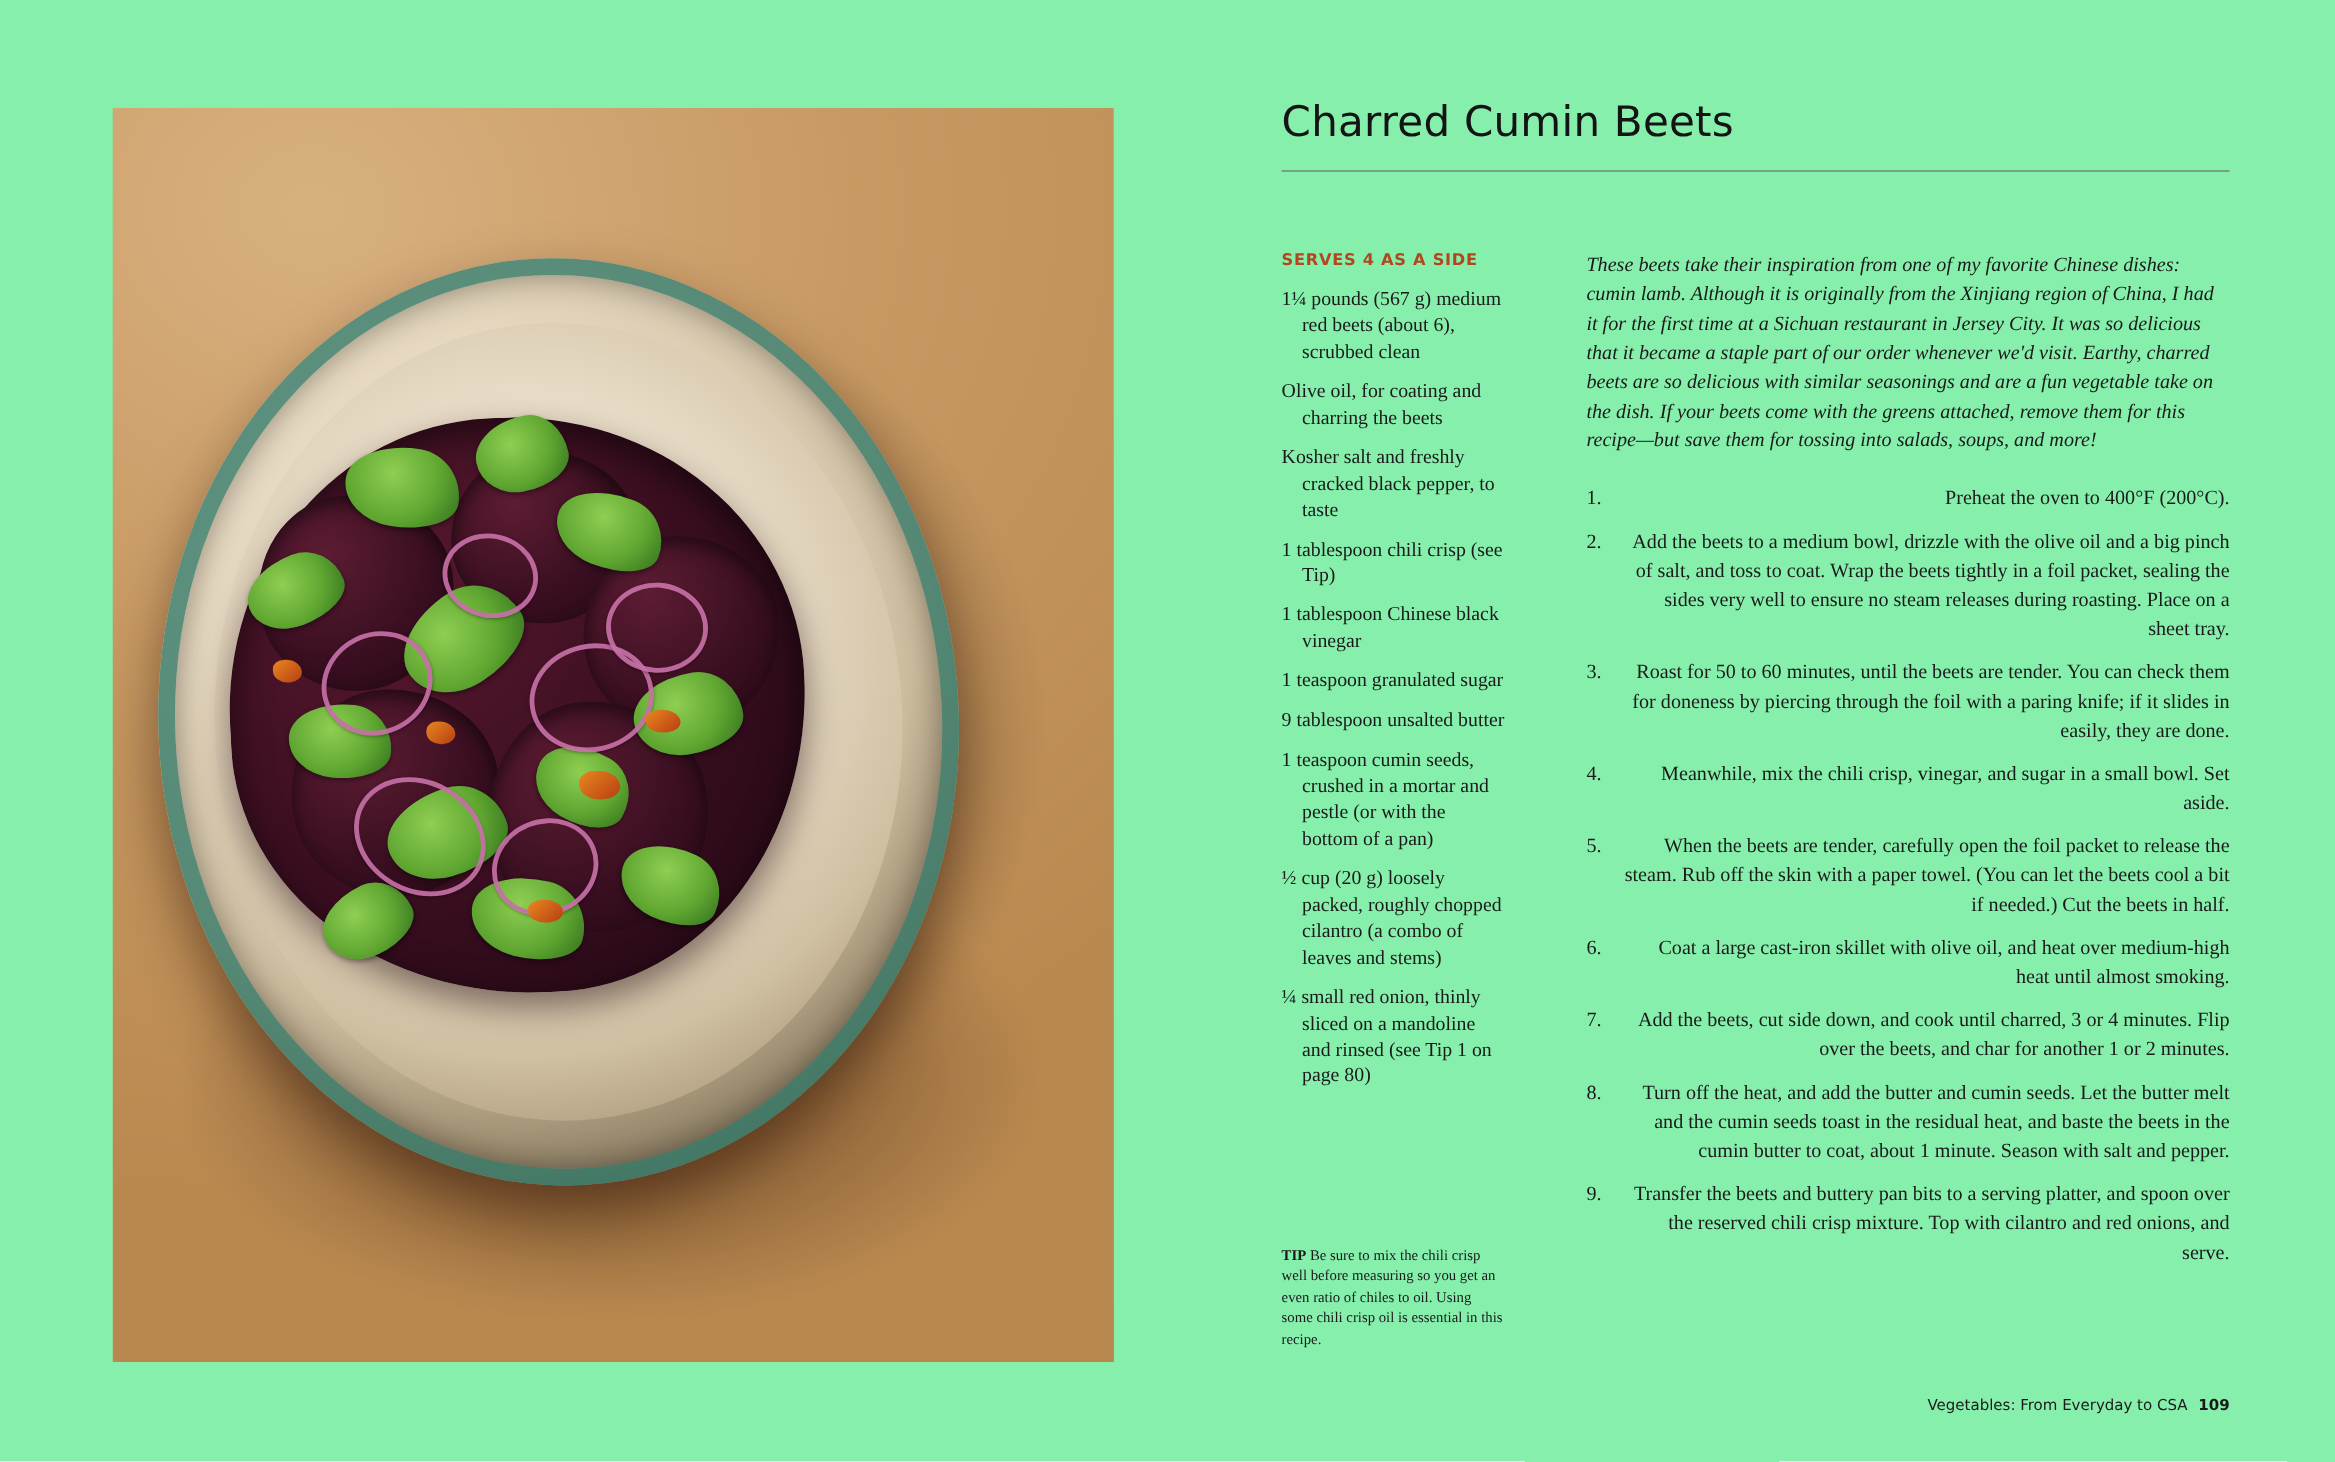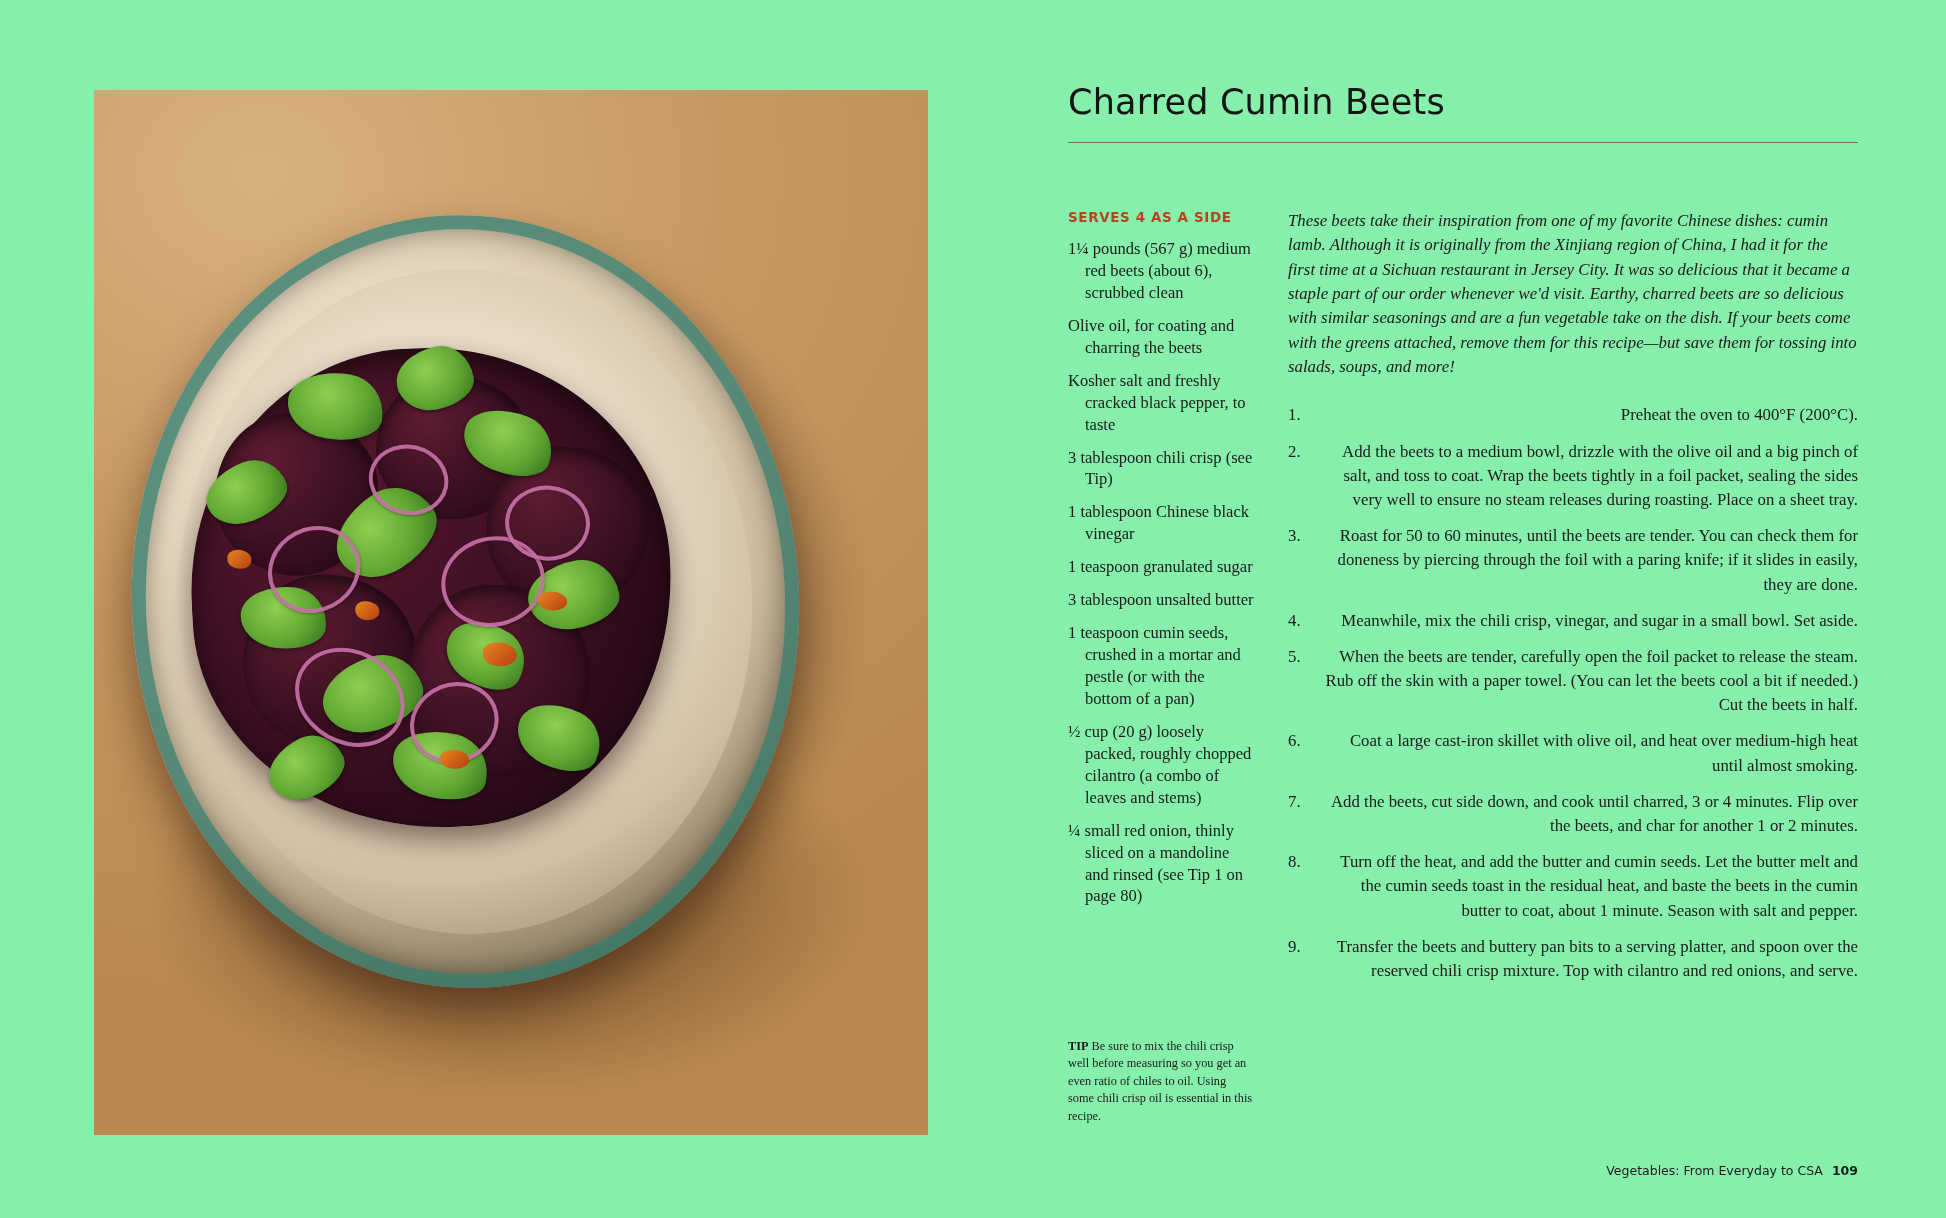--- a/index.html
+++ b/index.html
@@ -141,21 +141,21 @@
     margin: 0 0 20px 0;
   }
   .rule {
     height: 1px;
     background: #6e6e6e;
     width: 790px;
     margin-bottom: 66px;
   }
   .columns {
     display: flex;
-    gap: 34px;
+    gap: 68px;
     align-items: flex-start;
   }
   .col-left {
     width: 186px;
     flex: 0 0 186px;
   }
   .col-right {
     flex: 1 1 auto;
   }
   .serves {
@@ -287,24 +287,24 @@
     <h1 class="recipe-title">Charred Cumin Beets</h1>
     <div class="rule"></div>
 
     <div class="columns">
       <div class="col-left">
         <div class="serves">SERVES 4 AS A SIDE</div>
         <ul class="ing-list">
           <li>1¼ pounds (567 g) medium red beets (about 6), scrubbed clean</li>
           <li>Olive oil, for coating and charring the beets</li>
           <li>Kosher salt and freshly cracked black pepper, to taste</li>
-          <li>3 tablespoon chili crisp (see Tip)</li>
+          <li>1 tablespoon chili crisp (see Tip)</li>
           <li>1 tablespoon Chinese black vinegar</li>
           <li>1 teaspoon granulated sugar</li>
-          <li>3 tablespoon unsalted butter</li>
+          <li>9 tablespoon unsalted butter</li>
           <li>1 teaspoon cumin seeds, crushed in a mortar and pestle (or with the bottom of a pan)</li>
           <li>½ cup (20 g) loosely packed, roughly chopped cilantro (a combo of leaves and stems)</li>
           <li>¼ small red onion, thinly sliced on a mandoline and rinsed (see Tip 1 on page 80)</li>
         </ul>
       </div>
 
       <div class="col-right">
         <p class="intro">These beets take their inspiration from one of my favorite Chinese dishes: cumin lamb. Although it is originally from the Xinjiang region of China, I had it for the first time at a Sichuan restaurant in Jersey City. It was so delicious that it became a staple part of our order whenever we'd visit. Earthy, charred beets are so delicious with similar seasonings and are a fun vegetable take on the dish. If your beets come with the greens attached, remove them for this recipe—but save them for tossing into salads, soups, and more!</p>
         <ol class="steps">
           <li>Preheat the oven to 400°F (200°C).</li>

